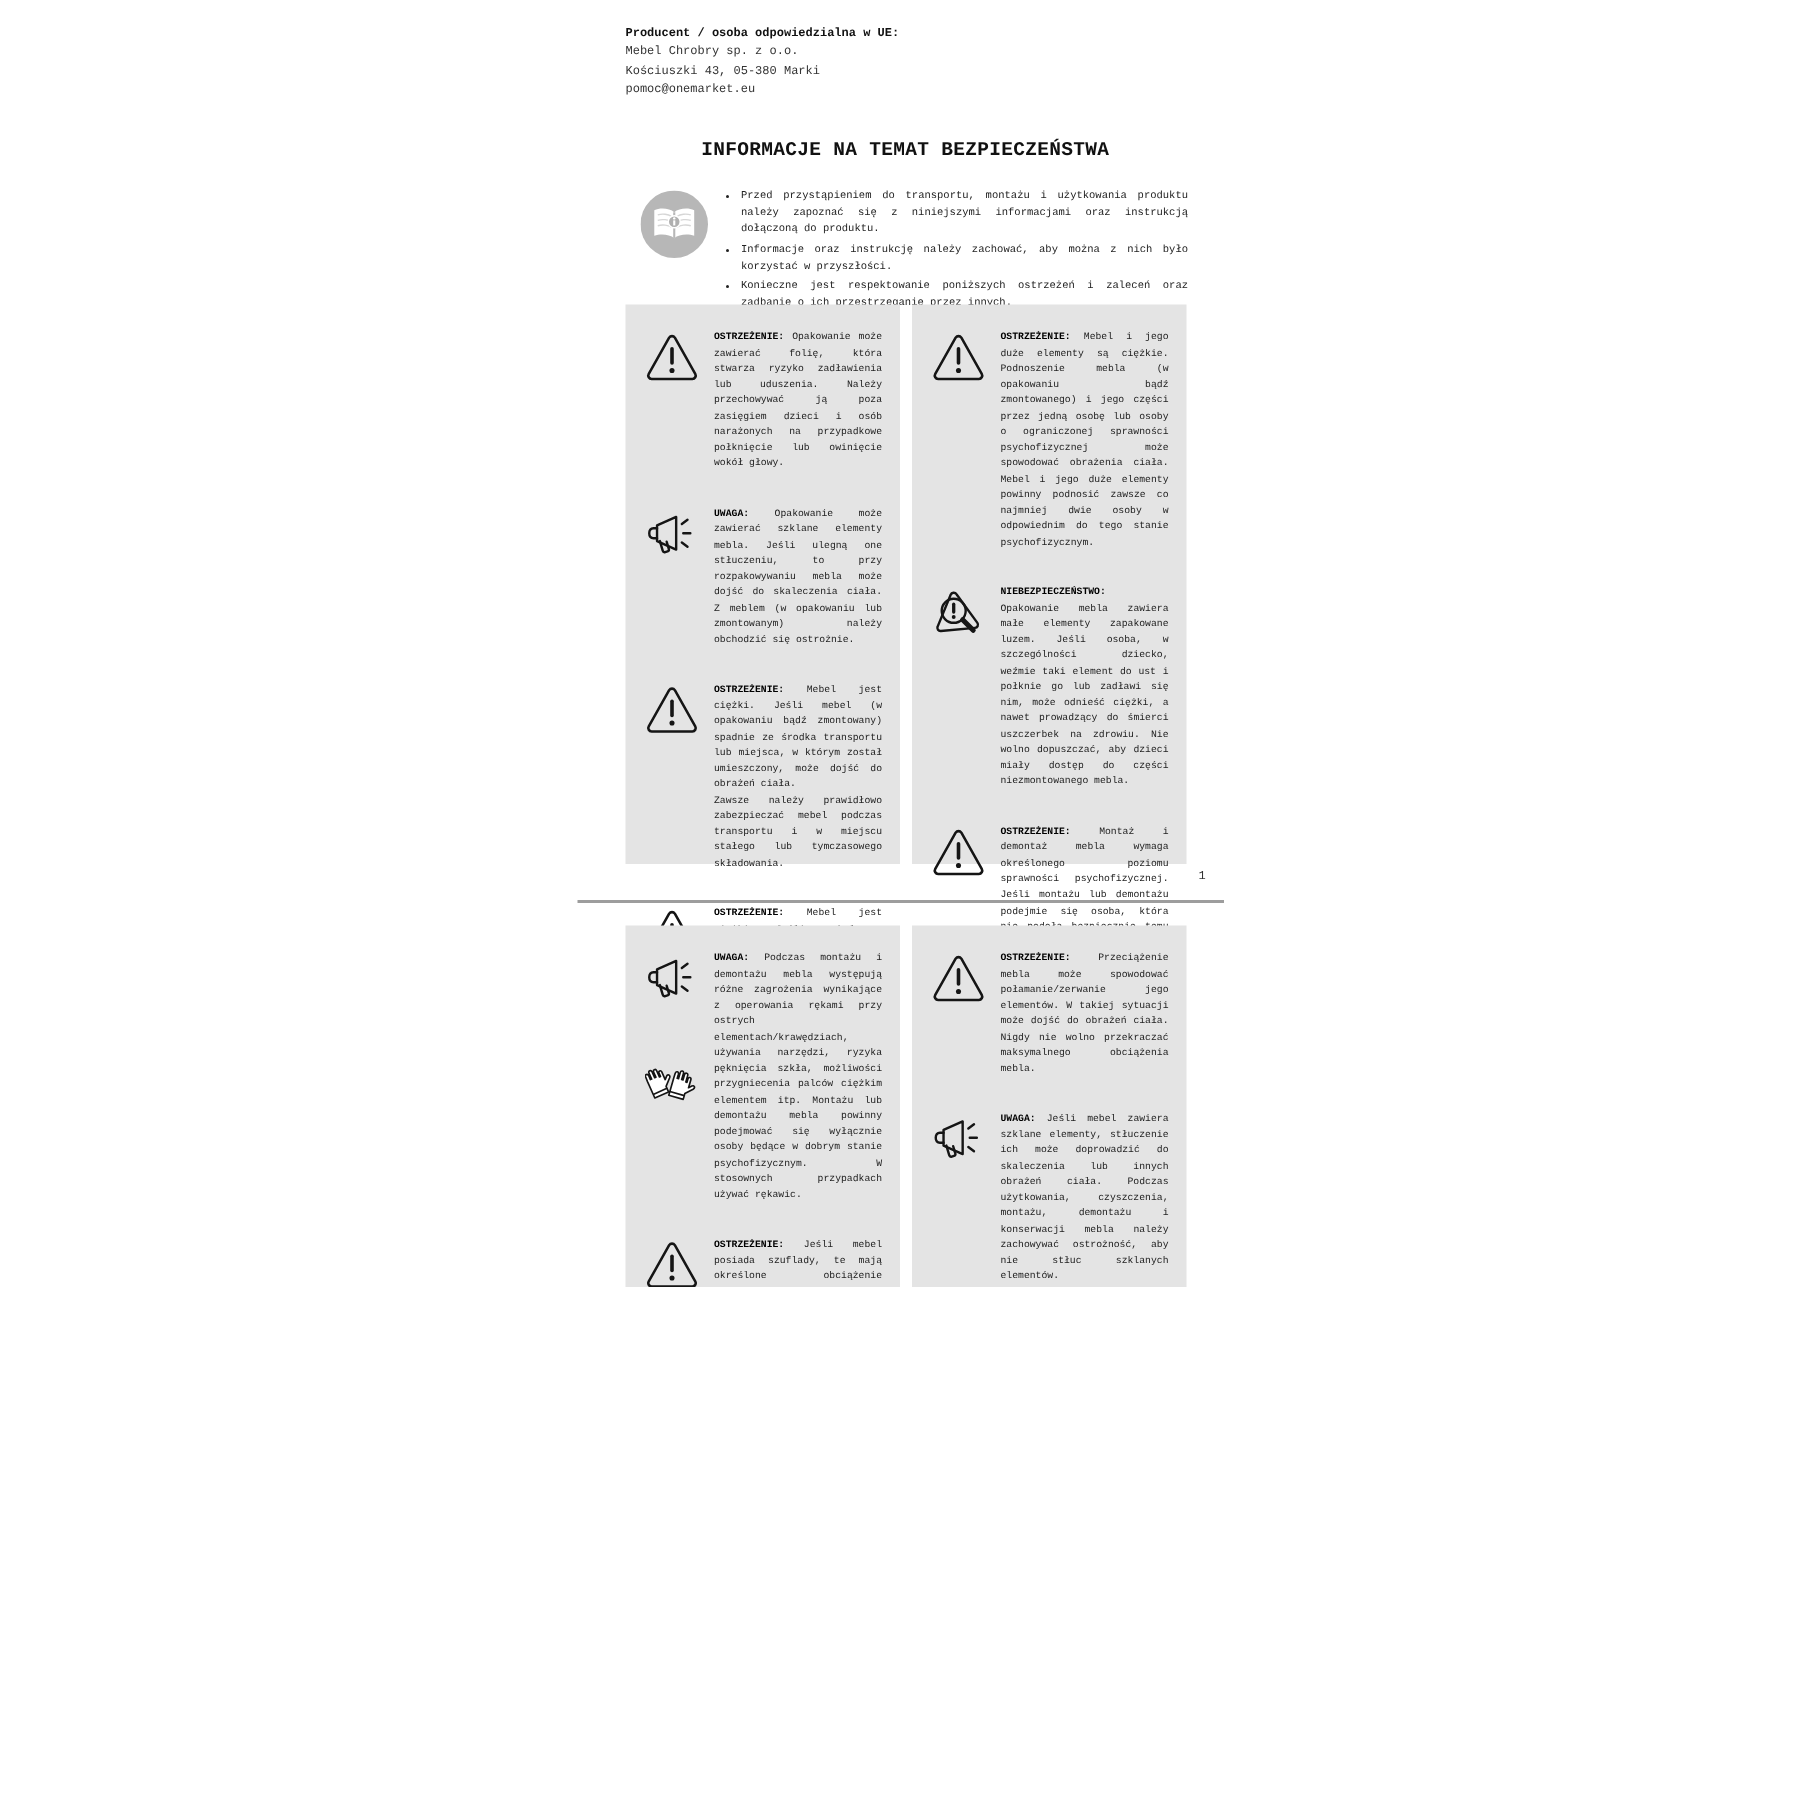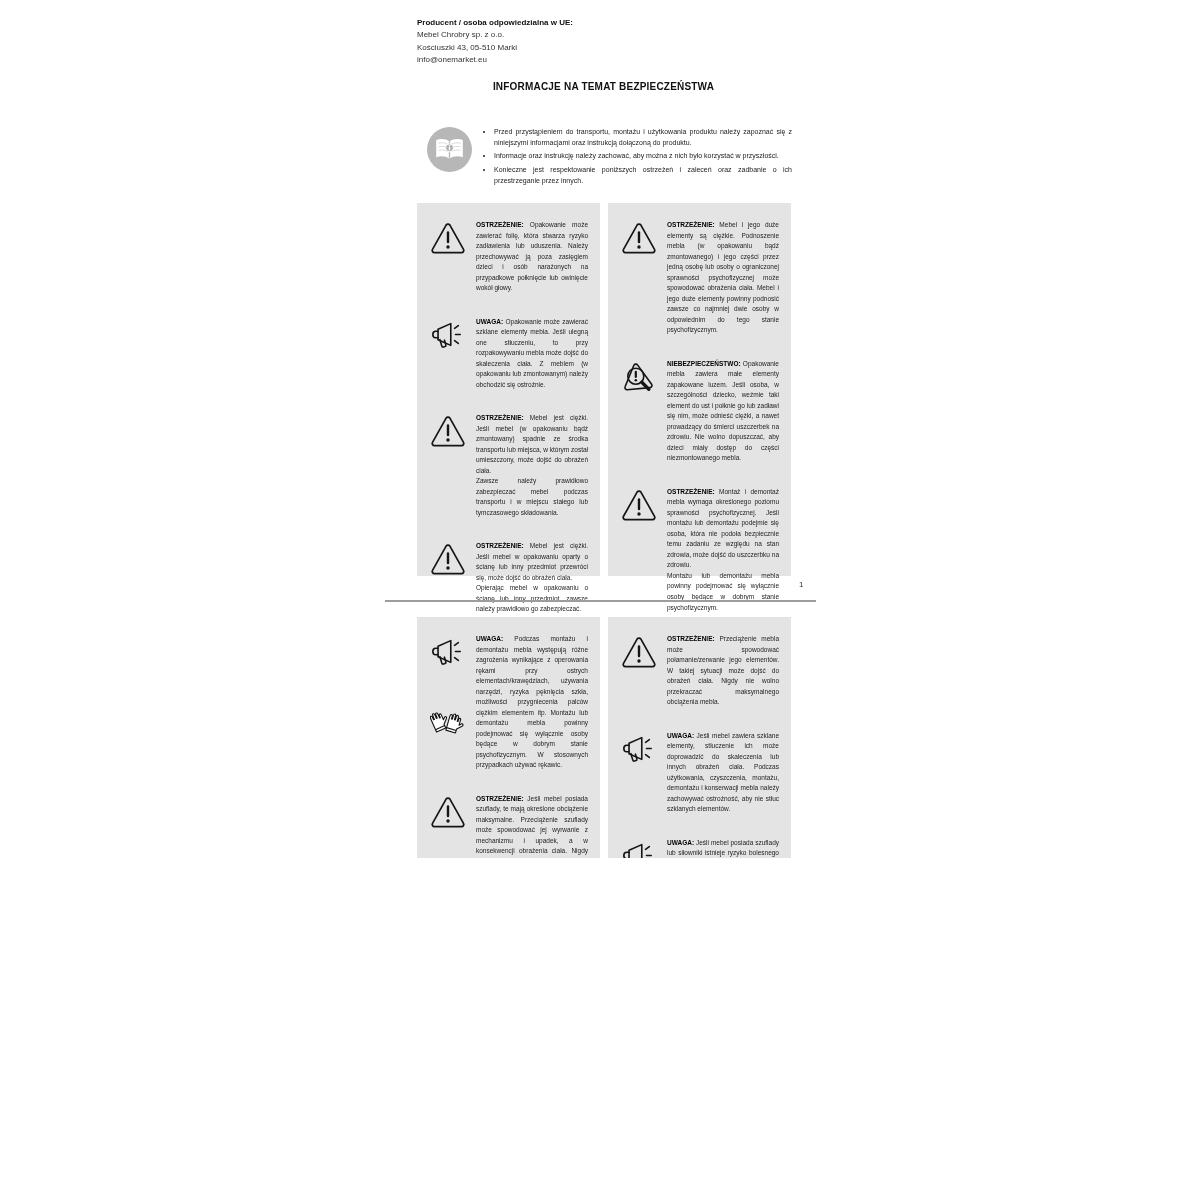--- a/index.html
+++ b/index.html
@@ -1,24 +1,24 @@
 <!DOCTYPE html>
 <html><head>
 <meta charset="utf-8">
 <style>
   html,body{margin:0;padding:0;background:#fff;}
   .canvas{position:relative;width:1200px;height:858px;background:#ffffff;
-          font-family:Liberation Sans, sans-serif;color:#1c1c1c;overflow:hidden;}
+          font-family:Liberation Mono, monospace;color:#1c1c1c;overflow:hidden;}
 
   
   .producer{position:absolute;left:417px;top:17px;width:320px;font-size:8px;line-height:1.55;color:#333;}
   .producer .lead{font-weight:bold;color:#111;}
 
-  .doc-title{position:absolute;left:417px;top:81px;width:373px;text-align:center;
-             font-weight:bold;font-size:10px;letter-spacing:.2px;color:#111;}
+  .doc-title{position:absolute;left:417px;top:92px;width:373px;text-align:center;
+             font-weight:bold;font-size:13px;letter-spacing:.2px;color:#111;}
 
   
   .intro{position:absolute;left:427px;top:124px;width:365px;display:flex;gap:10px;}
   .intro .badge{flex:0 0 45px;height:45px;margin-top:3px;}
   .intro ul{margin:2px 0 0 0;padding-left:12px;font-size:7px;line-height:1.6;color:#222;}
   .intro li{margin-bottom:2px;text-align:justify;}
 
   
   .col{position:absolute;width:183px;background:#e4e4e4;box-sizing:border-box;
        padding:17px 12px 14px 13px;display:flex;flex-direction:column;gap:23px;}
@@ -48,22 +48,22 @@
   .footer .url{font-size:6.8px;color:#444;letter-spacing:.3px;}
 </style>
 </head>
 <body>
 
 <div class="canvas">
 
   <div class="producer">
     <div class="lead">Producent / osoba odpowiedzialna w UE:</div>
     <div>Mebel Chrobry sp. z o.o.</div>
-    <div>Kościuszki 43, 05-510 Marki</div>
-    <div>info@onemarket.eu</div>
+    <div>Kościuszki 43, 05-380 Marki</div>
+    <div>pomoc@onemarket.eu</div>
   </div>
 
   <div class="doc-title">INFORMACJE NA TEMAT BEZPIECZEŃSTWA</div>
 
   <div class="intro">
     <span class="badge icon">
       <svg width="45" height="45" viewBox="0 0 45 45">
         <circle cx="22.5" cy="22.5" r="22.5" fill="#b7b7b7"></circle>
         <path d="M22.5 14.5 C19.5 11.8 13.2 11.3 9.2 13.1 L9.2 30.2 C13.2 28.6 19.5 29.1 22.5 31.8 C25.5 29.1 31.8 28.6 35.8 30.2 L35.8 13.1 C31.8 11.3 25.5 11.8 22.5 14.5 Z" fill="#ffffff"></path>
         <path d="M22.5 14.5 V31.8" stroke="#b7b7b7" stroke-width="1.4" fill="none"></path>

